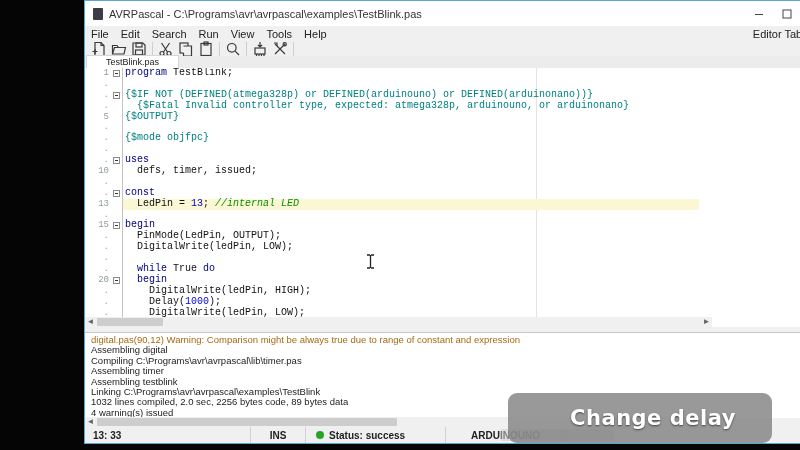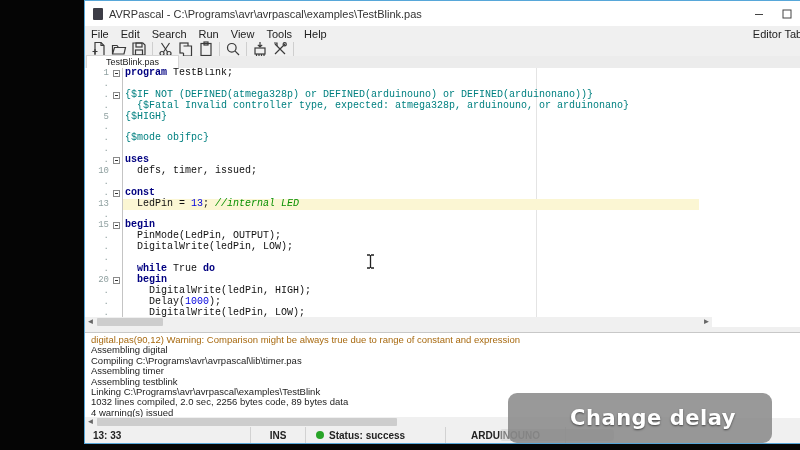--- a/index.html
+++ b/index.html
@@ -35,21 +35,21 @@
            font-family:"Liberation Mono","DejaVu Sans Mono",monospace;font-size:10px;}
   .margin-line{position:absolute;left:451px;top:0;height:249px;width:1px;background:#e4e4e4;}
   .ed-row{position:relative;height:10.9px;line-height:10.9px;white-space:pre;display:flex;}
   .gut{width:24px;text-align:right;color:#8fa0a0;font-size:9px;flex:none;}
   .foldcol{width:14px;flex:none;position:relative;border-right:0;}
   .gutline{position:absolute;left:37px;top:0;height:249px;width:1px;background:#c4c4c4;}
   .codecell{flex:1;padding-left:2px;}
   .codecell.hl{background:#fbf6d3;}
   .fold{position:absolute;left:4px;top:2px;width:7px;height:7px;border:1px solid #8a8a8a;background:#fff;box-sizing:border-box;z-index:2;}
   .fold::after{content:"";position:absolute;left:1px;right:1px;top:2px;border-top:1px solid #333;}
-  .tk-kw{color:#000080;font-weight:bold;}
+  .tk-kw{color:#000080;font-weight:normal;}
   .tk-dir{color:#008080;}
   .tk-pl{color:#111;}
   .tk-num{color:#0000e0;}
   .tk-cmt{color:#089000;font-style:italic;}
   
   .vscroll{position:absolute;width:13px;background:#f0f0f0;}
   .vscroll .arrow{position:absolute;left:0;width:13px;height:11px;color:#666;font-size:8px;line-height:11px;text-align:center;}
   .vthumb{position:absolute;left:1px;width:11px;background:#cdcdcd;border-radius:1px;}
   .hscroll{position:absolute;height:10px;background:#f0f0f0;}
   .hscroll .arrow{position:absolute;top:0;width:11px;height:10px;color:#666;font-size:8px;line-height:10px;text-align:center;}
@@ -211,21 +211,21 @@
       </div>
     </div>
 
     <div class="editor">
       <div class="ed-rows" id="ed-rows">
         <div class="margin-line"></div>
       <div class="ed-row"><div class="gut">1</div><div class="foldcol"><span class="fold"></span></div><div class="codecell"><span class="tk-kw">program</span><span class="tk-pl"> TestBlink;</span></div></div>
           <div class="ed-row"><div class="gut">.</div><div class="foldcol"></div><div class="codecell"></div></div>
           <div class="ed-row"><div class="gut">.</div><div class="foldcol"><span class="fold"></span></div><div class="codecell"><span class="tk-dir">{$IF NOT (DEFINED(atmega328p) or DEFINED(arduinouno) or DEFINED(arduinonano))}</span></div></div>
           <div class="ed-row"><div class="gut">.</div><div class="foldcol"></div><div class="codecell"><span class="tk-dir">  {$Fatal Invalid controller type, expected: atmega328p, arduinouno, or arduinonano}</span></div></div>
-          <div class="ed-row"><div class="gut">5</div><div class="foldcol"></div><div class="codecell"><span class="tk-dir">{$HIGH}</span></div></div>
+          <div class="ed-row"><div class="gut">5</div><div class="foldcol"></div><div class="codecell"><span class="tk-dir">{$OUTPUT}</span></div></div>
           <div class="ed-row"><div class="gut">.</div><div class="foldcol"></div><div class="codecell"></div></div>
           <div class="ed-row"><div class="gut">.</div><div class="foldcol"></div><div class="codecell"><span class="tk-dir">{$mode objfpc}</span></div></div>
           <div class="ed-row"><div class="gut">.</div><div class="foldcol"></div><div class="codecell"></div></div>
           <div class="ed-row"><div class="gut">.</div><div class="foldcol"><span class="fold"></span></div><div class="codecell"><span class="tk-kw">uses</span></div></div>
           <div class="ed-row"><div class="gut">10</div><div class="foldcol"></div><div class="codecell"><span class="tk-pl">  defs, timer, issued;</span></div></div>
           <div class="ed-row"><div class="gut">.</div><div class="foldcol"></div><div class="codecell"></div></div>
           <div class="ed-row"><div class="gut">.</div><div class="foldcol"><span class="fold"></span></div><div class="codecell"><span class="tk-kw">const</span></div></div>
           <div class="ed-row"><div class="gut">13</div><div class="foldcol"></div><div class="codecell hl"><span class="tk-pl">  LedPin = </span><span class="tk-num">13</span><span class="tk-pl">; </span><span class="tk-cmt">//internal LED</span></div></div>
           <div class="ed-row"><div class="gut">.</div><div class="foldcol"></div><div class="codecell"></div></div>
           <div class="ed-row"><div class="gut">15</div><div class="foldcol"><span class="fold"></span></div><div class="codecell"><span class="tk-kw">begin</span></div></div>

